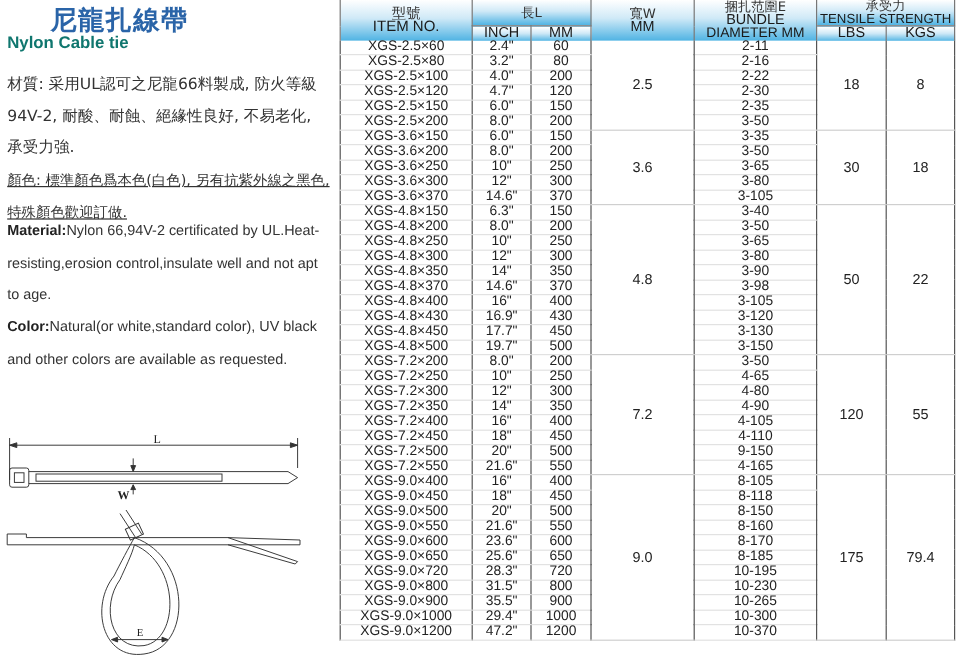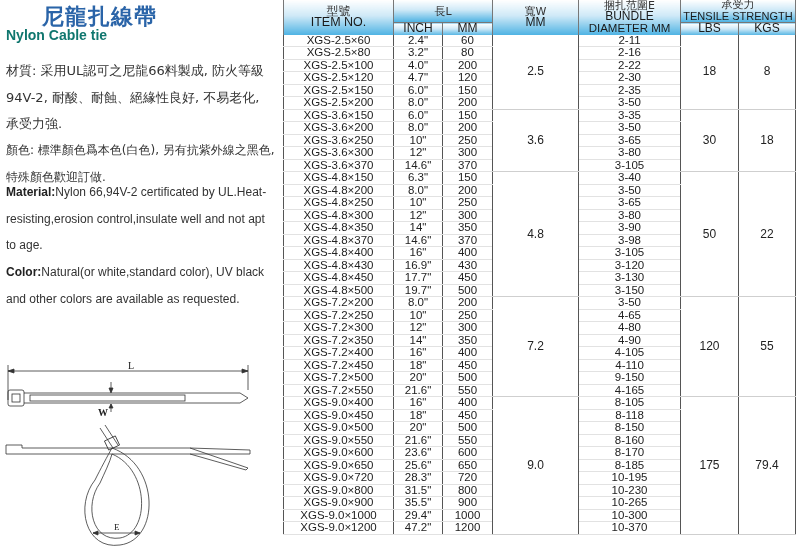--- a/index.html
+++ b/index.html
@@ -3,21 +3,21 @@
 <meta charset="utf-8">
 <style>
   html, body { margin:0; padding:0; }
   body { width:800px; height:557px; background:#ffffff; position:relative; overflow:hidden;
          font-family:"Liberation Sans", "DejaVu Sans", sans-serif; color:#222; }
   .left { position:absolute; left:0; top:0; width:280px; height:557px; }
   .title-cn { position:absolute; left:6px; top:2px; font-size:22px; font-weight:bold; color:#2a64a8; letter-spacing:1px; font-family:"DejaVu Sans", sans-serif;margin-left:36px; }
   .title-en { position:absolute; left:6px; top:27px; font-size:14px; font-weight:bold; color:#0f766e; }
   .para { position:absolute; left:6px; font-size:12.5px; color:#333; line-height:26.5px; width:270px; font-family:"DejaVu Sans", sans-serif; }
   .para.cn1 { top:58px; font-size:13px; }
-  .para.cn2 { top:137px; font-size:12px; }
+  .para.cn2 { top:137px; font-size:12px;text-decoration:underline; }
   .para.en1 { top:179px; font-size:12px; font-family:Liberation Sans, sans-serif; }
   .para.en2 { top:259px; font-size:12px; font-family:"Liberation Sans", sans-serif; }
   .para b { color:#222; }
   .drawing { position:absolute; left:0; top:350px; width:280px; height:207px; }
 
   table.spec { position:absolute; left:283px; top:0; border-collapse:collapse; width:512px; table-layout:fixed; }
   table.spec th { background:linear-gradient(#ffffff 0%, #cfe9f7 45%, #4fb3e3 100%); color:#1a1a1a; font-weight:normal; font-size:12px; line-height:11px; border-left:1px solid #777; border-right:1px solid #777; padding:0; text-align:center; vertical-align:middle; }
   table.spec th.cn { font-family:"DejaVu Sans", sans-serif; font-size:11px; color:#333; }
   table.spec td { font-size:11.5px; height:11.5px; line-height:11px; padding:0; text-align:center; border-left:1px solid #555; border-right:1px solid #555; border-bottom:1px solid #e2e2e2; color:#222; white-space:nowrap; }
   table.spec td.merge { border-bottom:1px solid #cfcfcf; vertical-align:middle; font-size:12px; }

